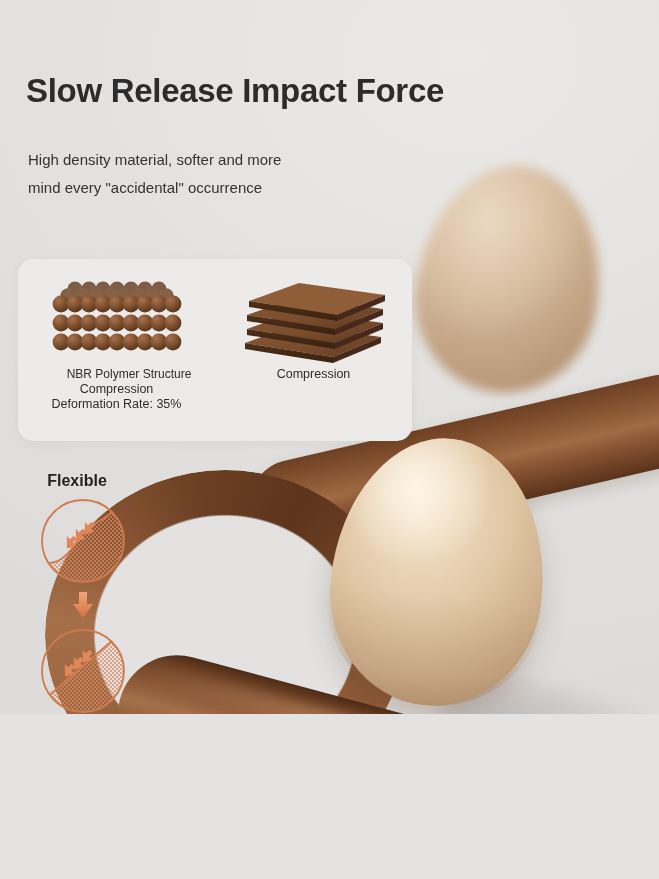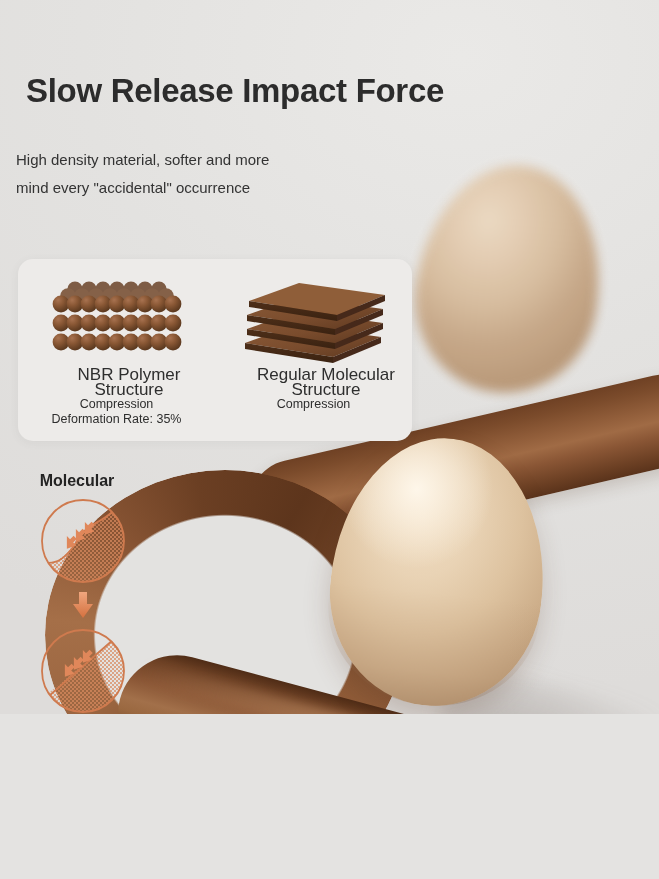--- a/index.html
+++ b/index.html
@@ -125,39 +125,39 @@
 
   
   .content{position:absolute;inset:0;z-index:3;}
 
   .headline{
     position:absolute;left:26px;top:48px;width:560px;
     font-size:33px;line-height:41px;font-weight:700;
     letter-spacing:-.3px;color:#2c2c2c;
   }
   .subcopy{
-    position:absolute;left:16px;top:146px;width:400px;
+    position:absolute;left:28px;top:146px;width:400px;
     font-size:15px;line-height:28px;color:#333;
   }
   .subcopy div{white-space:nowrap;}
 
   
   .card{
     position:absolute;left:18px;top:259px;width:394px;height:182px;
     background:#edebe9;border-radius:15px;
     box-shadow:0 2px 10px rgba(90,85,80,.07);
     z-index:4;
   }
   .card-cols{display:flex;height:100%;}
   .card-col{flex:1;display:flex;flex-direction:column;align-items:center;padding-top:14px;}
   .struct{height:92px;display:flex;align-items:center;justify-content:center;}
   .cap{
     text-align:center;font-size:12.5px;line-height:15px;color:#2e2e2e;margin-top:2px;
   }
-  .cap .t1{font-size:17px;margin-left:25px;}
+  .cap .t1{font-size:12px;margin-left:25px;}
 
   
   .diagram{position:absolute;left:18px;top:472px;width:130px;z-index:5;}
   .dlabel{
     font-size:16px;font-weight:700;color:#232323;text-align:center;width:118px;
   }
   .circle-wrap{width:90px;height:90px;position:relative;margin:6px auto 0 auto;}
   .arrow-down{width:100%;display:flex;justify-content:center;margin:4px 0 2px 0;}
 </style>
 </head>
@@ -307,31 +307,30 @@
                 </g>
                 <g transform="translate(6,4)">
                   <path d="M14 22 L64 4 L150 16 L102 36 Z" fill="#8f5e39"></path>
                   <path d="M14 22 L102 36 L102 42 L14 28 Z" fill="url(#plateSide)"></path>
                   <path d="M102 36 L150 16 L150 22 L102 42 Z" fill="#46291a"></path>
                 </g>
               </g>
             </svg>
           </div>
           <div class="cap">
-            <div class="t1">Regular Molecular Structure</div>
             <div>Compression</div>
           </div>
         </div>
 
       </div>
     </div>
 
     <div class="diagram">
 
-      <div class="dlabel">Molecular</div>
+      <div class="dlabel">Flexible</div>
 
       <div class="circle-wrap">
         <svg width="90" height="90" viewBox="0 0 90 90">
           <defs>
             <pattern id="dots1" width="4" height="4" patternUnits="userSpaceOnUse">
               <circle cx="1" cy="1" r="1" fill="#d98a5e"></circle>
               <circle cx="3" cy="3" r="1" fill="#d98a5e"></circle>
             </pattern>
             <clipPath id="clipC">
                 <circle cx="45" cy="45" r="41"></circle>

